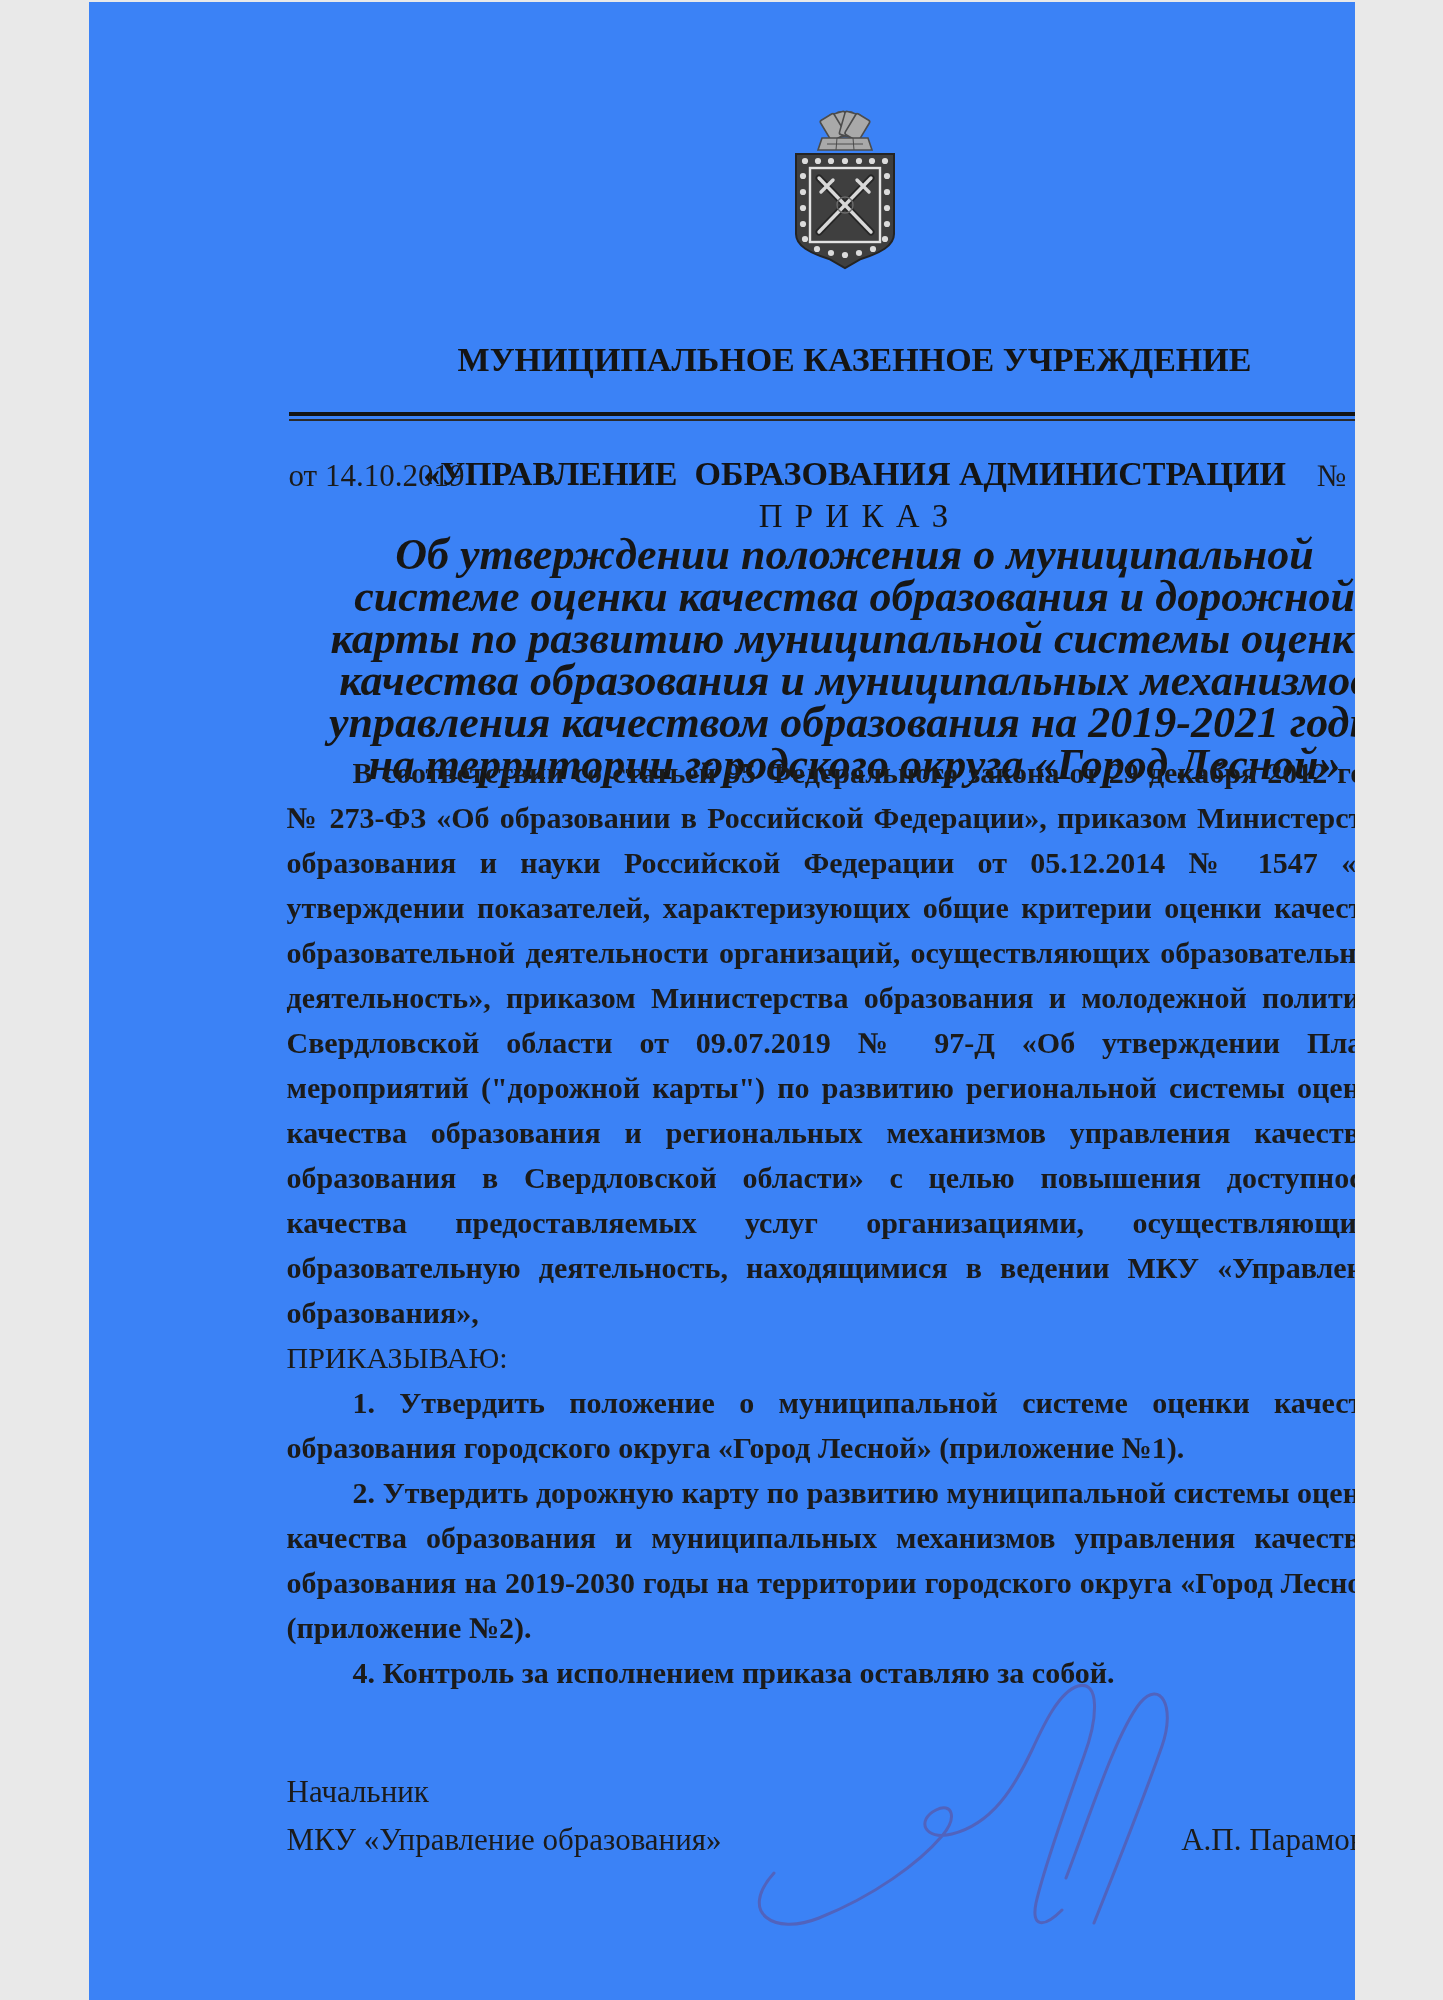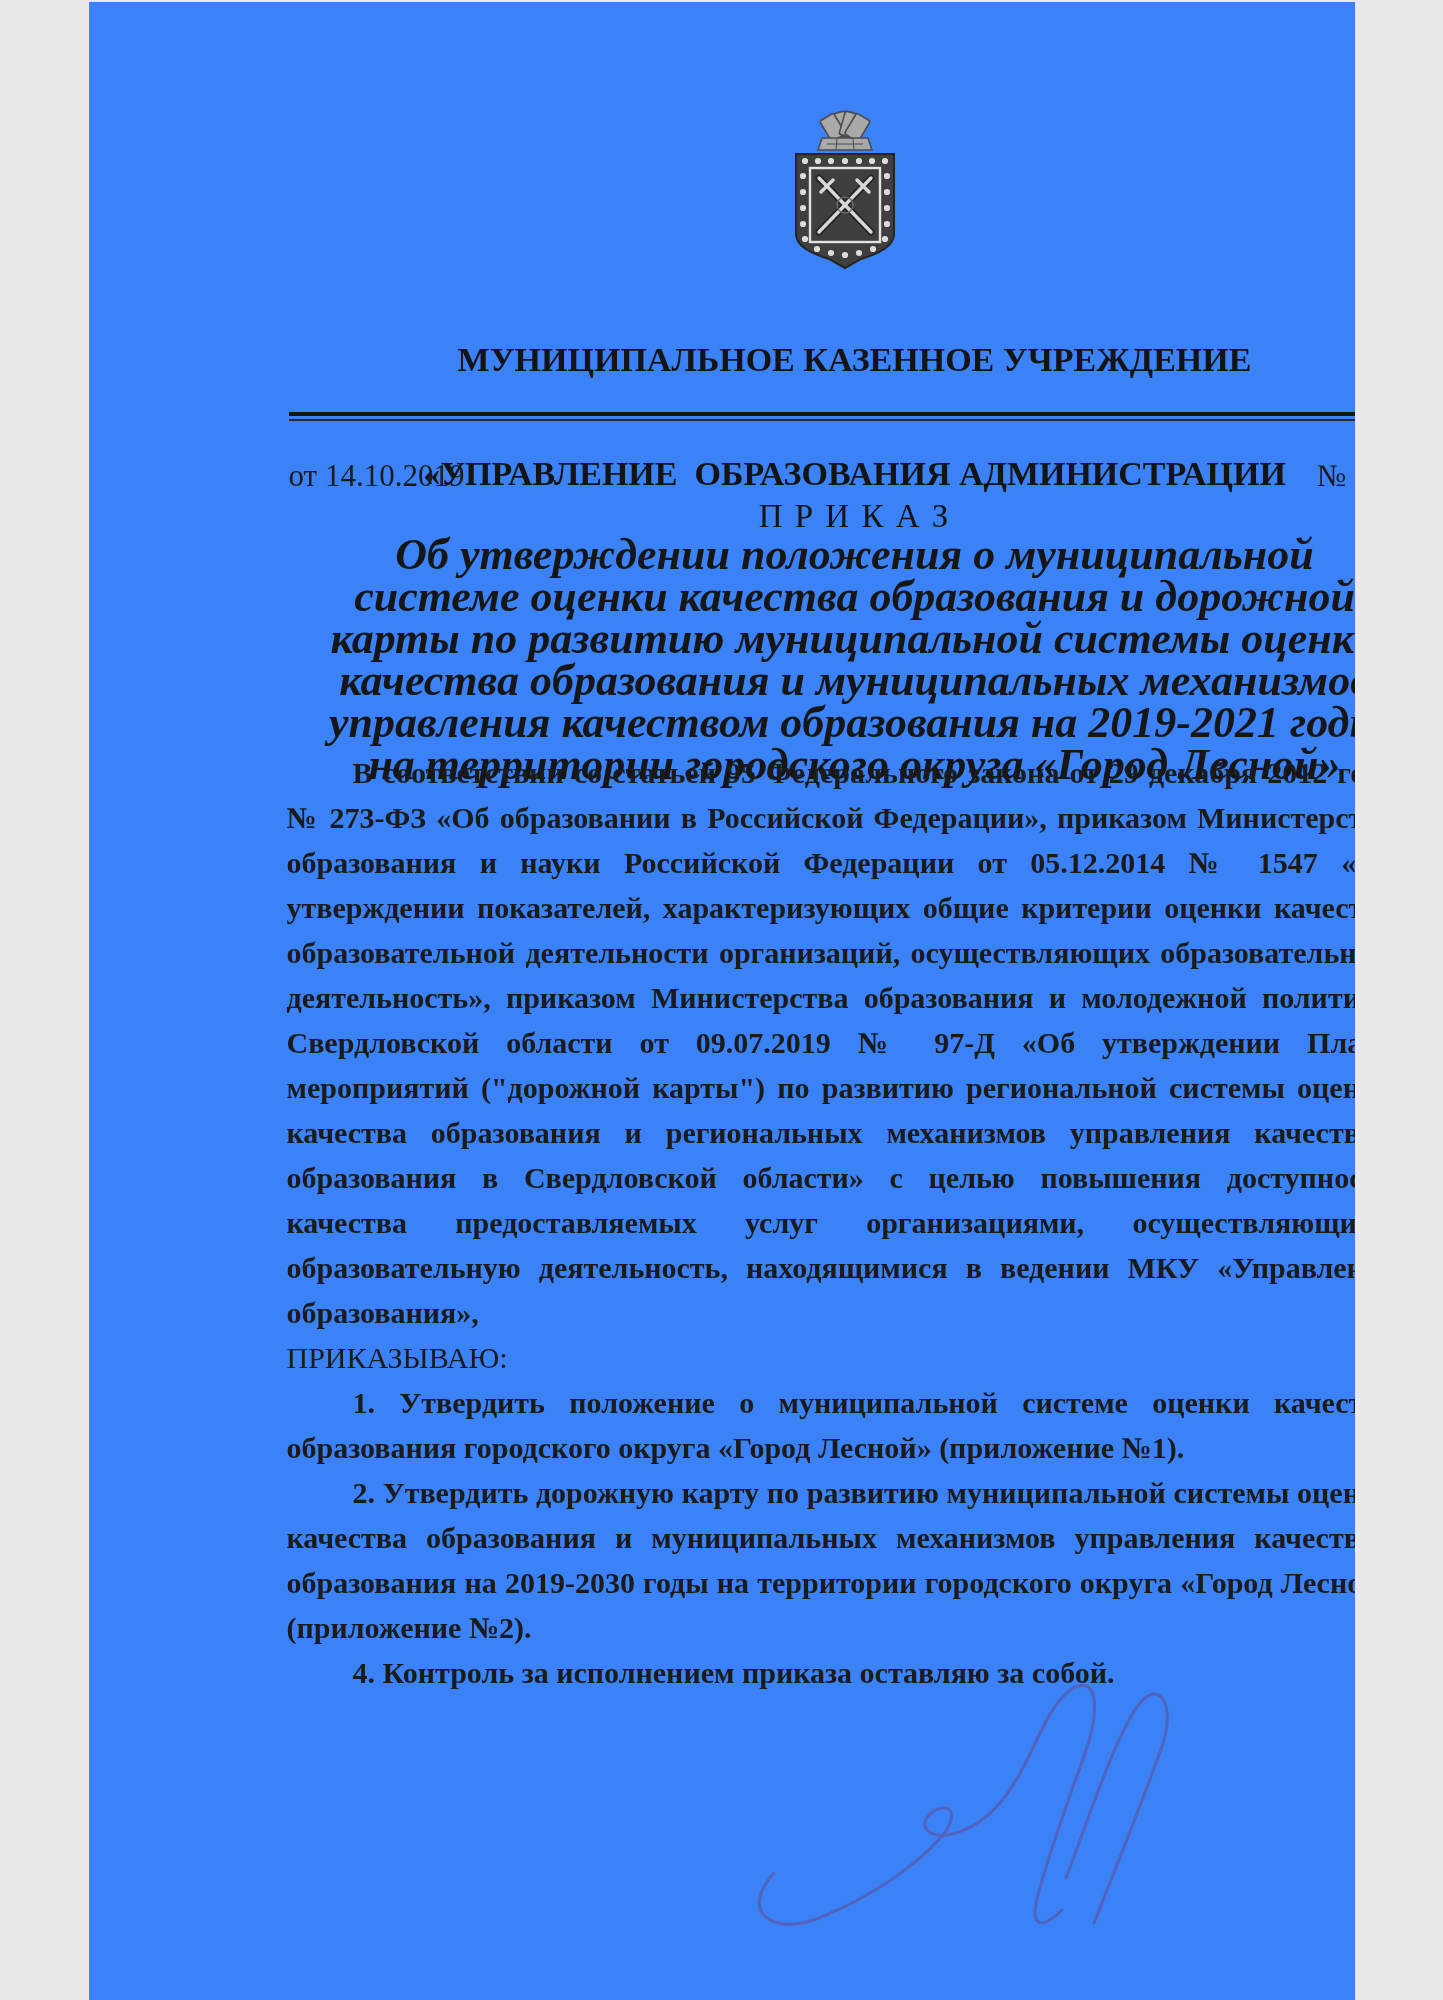--- a/index.html
+++ b/index.html
@@ -192,20 +192,27 @@
   <div class="doc-title">Об утверждении положения о муниципальной системе оценки качества образования и дорожной карты по развитию муниципальной системы оценки качества образования и муниципальных механизмов управления качеством образования на 2019-2021 годы на территории городского округа «Город Лесной»</div>
 
   <div class="body-text">
     <p>В соответствии со статьей 95 Федерального закона от 29 декабря 2012 года № 273-ФЗ «Об образовании в Российской Федерации», приказом Министерства образования и науки Российской Федерации от 05.12.2014 № 1547 «Об утверждении показателей, характеризующих общие критерии оценки качества образовательной деятельности организаций, осуществляющих образовательную деятельность», приказом Министерства образования и молодежной политики Свердловской области от 09.07.2019 № 97-Д «Об утверждении Плана мероприятий ("дорожной карты") по развитию региональной системы оценки качества образования и региональных механизмов управления качеством образования в Свердловской области» с целью повышения доступности качества предоставляемых услуг организациями, осуществляющими образовательную деятельность, находящимися в ведении МКУ «Управление образования»,</p>
     <p class="resolution">ПРИКАЗЫВАЮ:</p>
     <p>1. Утвердить положение о муниципальной системе оценки качества образования городского округа «Город Лесной» (приложение №1).</p>
     <p>2. Утвердить дорожную карту по развитию муниципальной системы оценки качества образования и муниципальных механизмов управления качеством образования на 2019-2030 годы на территории городского округа «Город Лесной» (приложение №2).</p>
     <p>4. Контроль за исполнением приказа оставляю за собой.</p>
   </div>
 
+  <div class="sign-block">
+    <div>Начальник</div>
+    <div class="sign-row">
+      <span>МКУ «Управление образования»</span>
+      <span>А.П. Парамонов</span>
+    </div>
+  </div>
 
   <svg class="signature-svg" viewBox="0 0 475 265" xmlns="http://www.w3.org/2000/svg">
     <g fill="none" stroke="#5163bd" stroke-width="3" stroke-linecap="round">
       <path d="M 30 195
                C -6 235, 30 258, 75 240
                C 130 218, 175 185, 198 158
                C 214 139, 208 124, 192 132
                C 172 142, 180 163, 208 156
                C 248 146, 270 110, 288 72
                C 300 46, 315 14, 334 8

